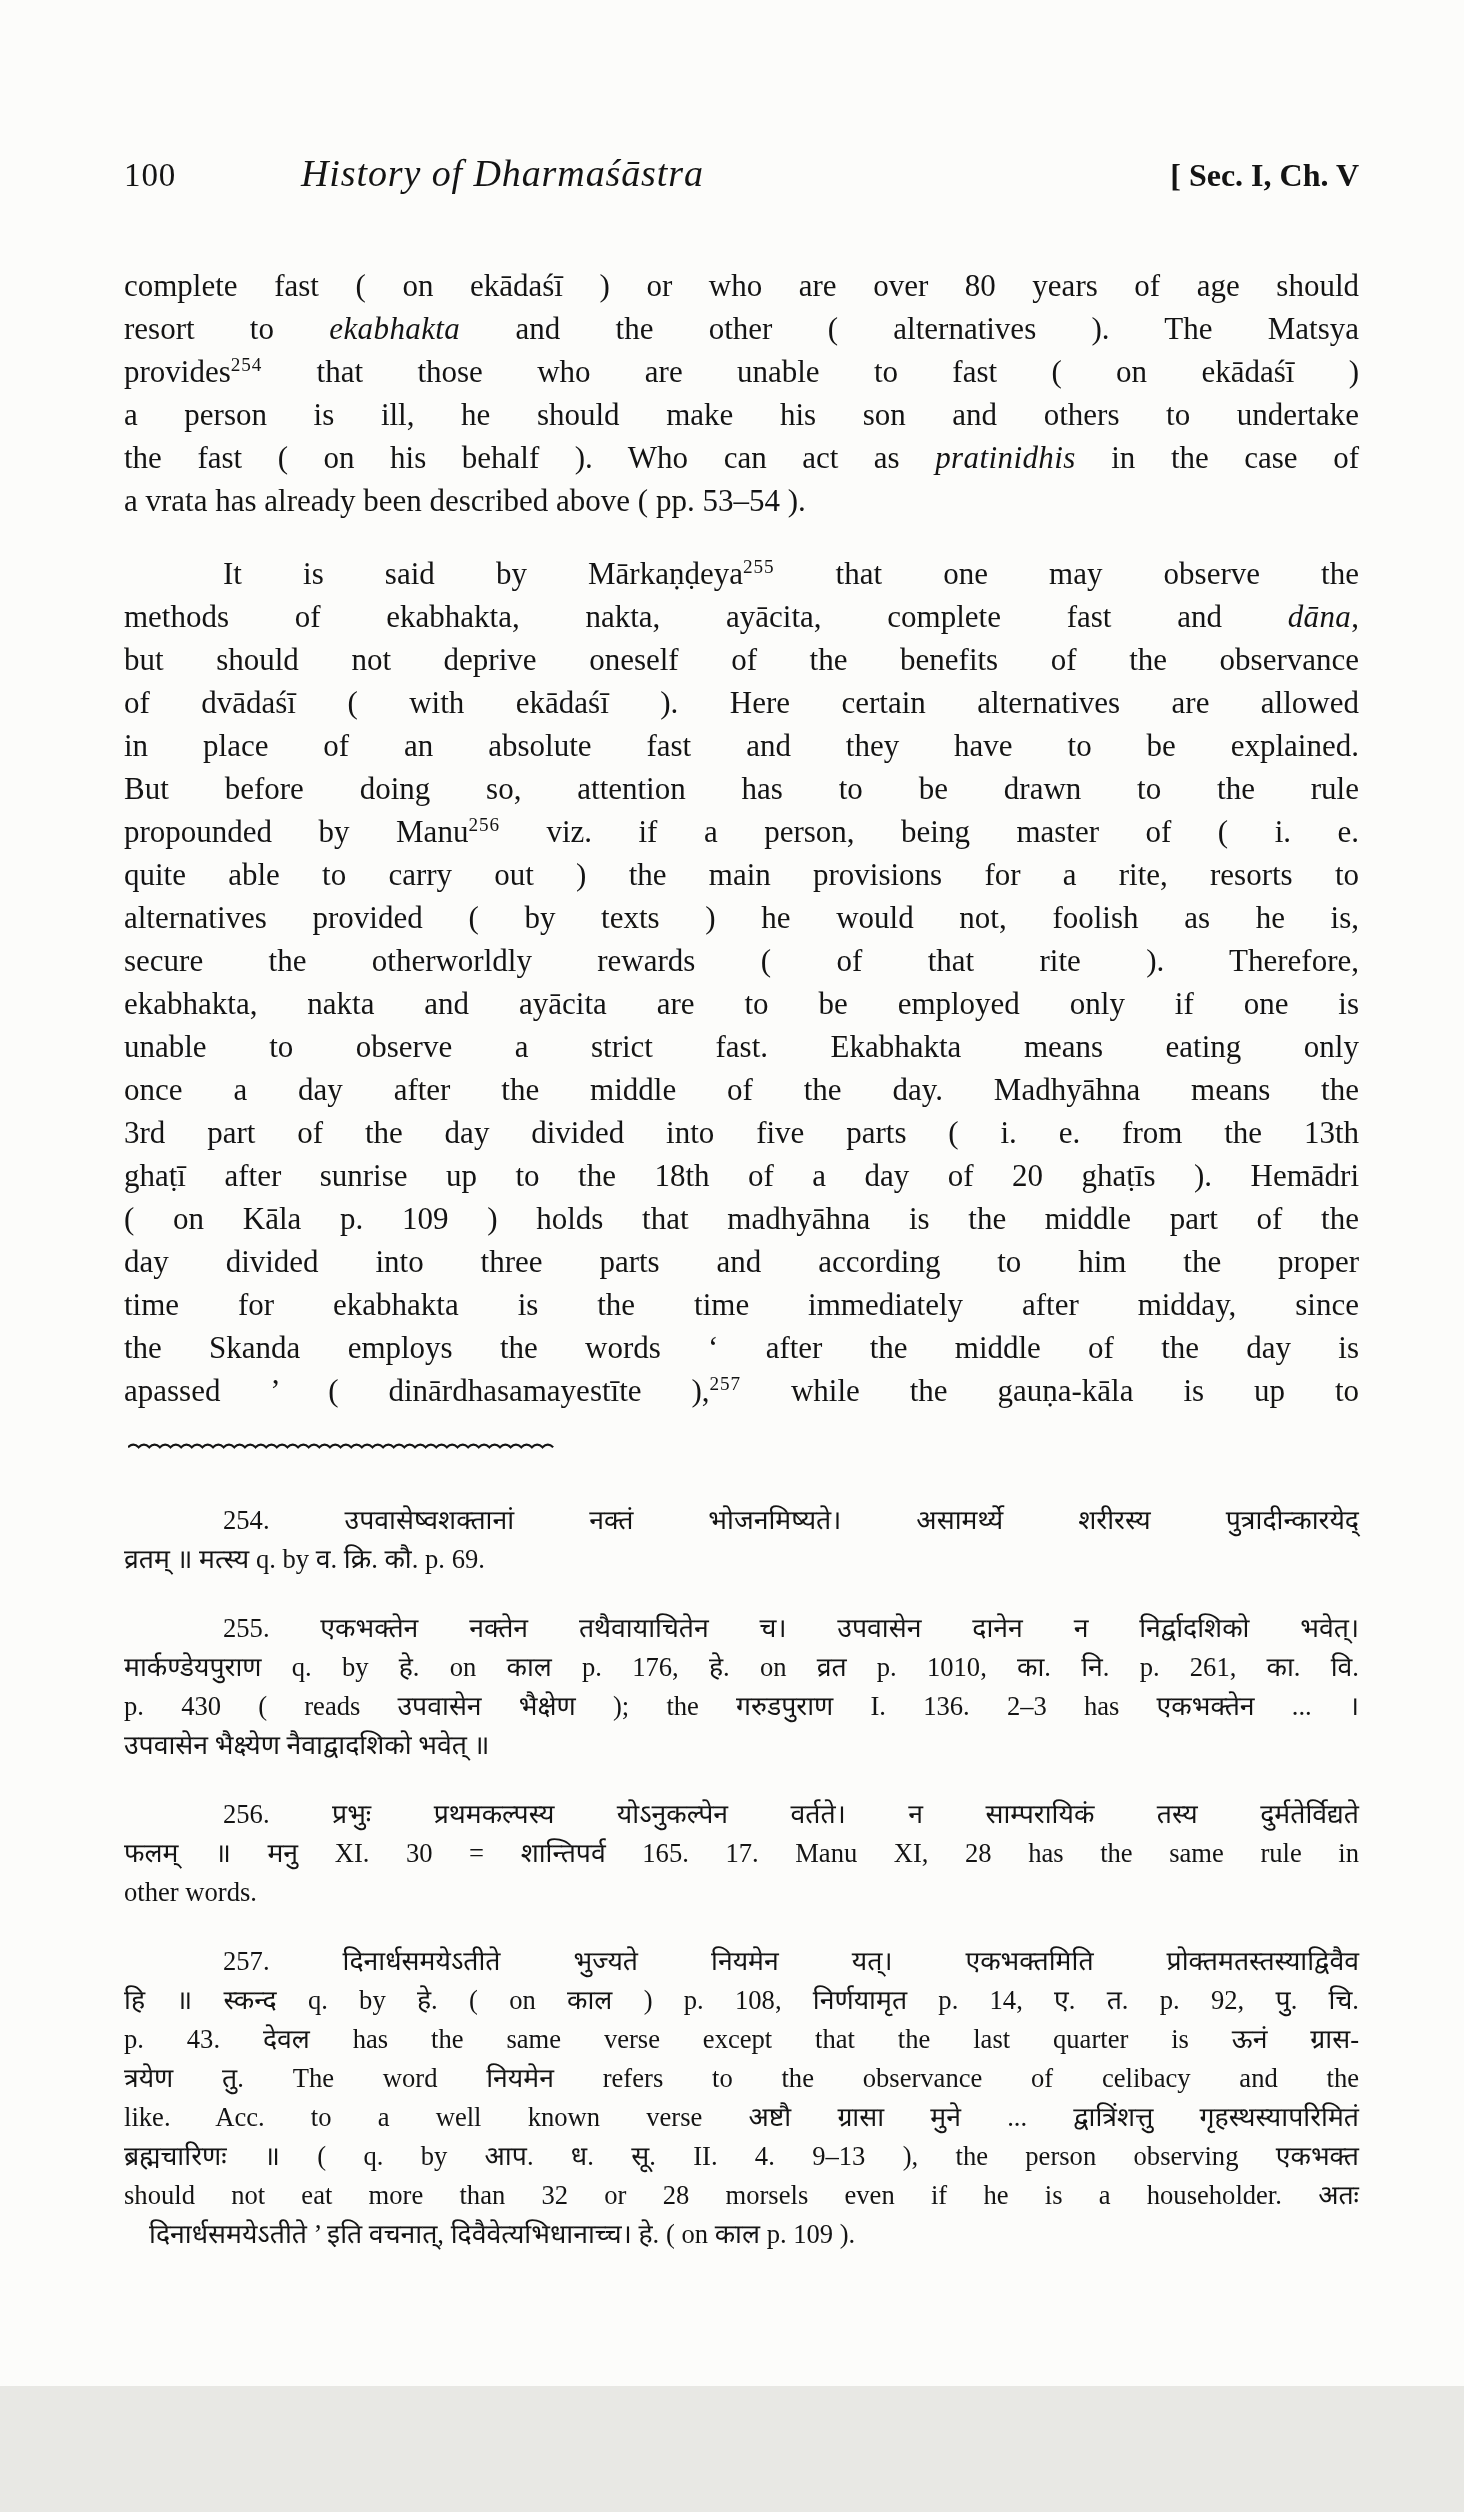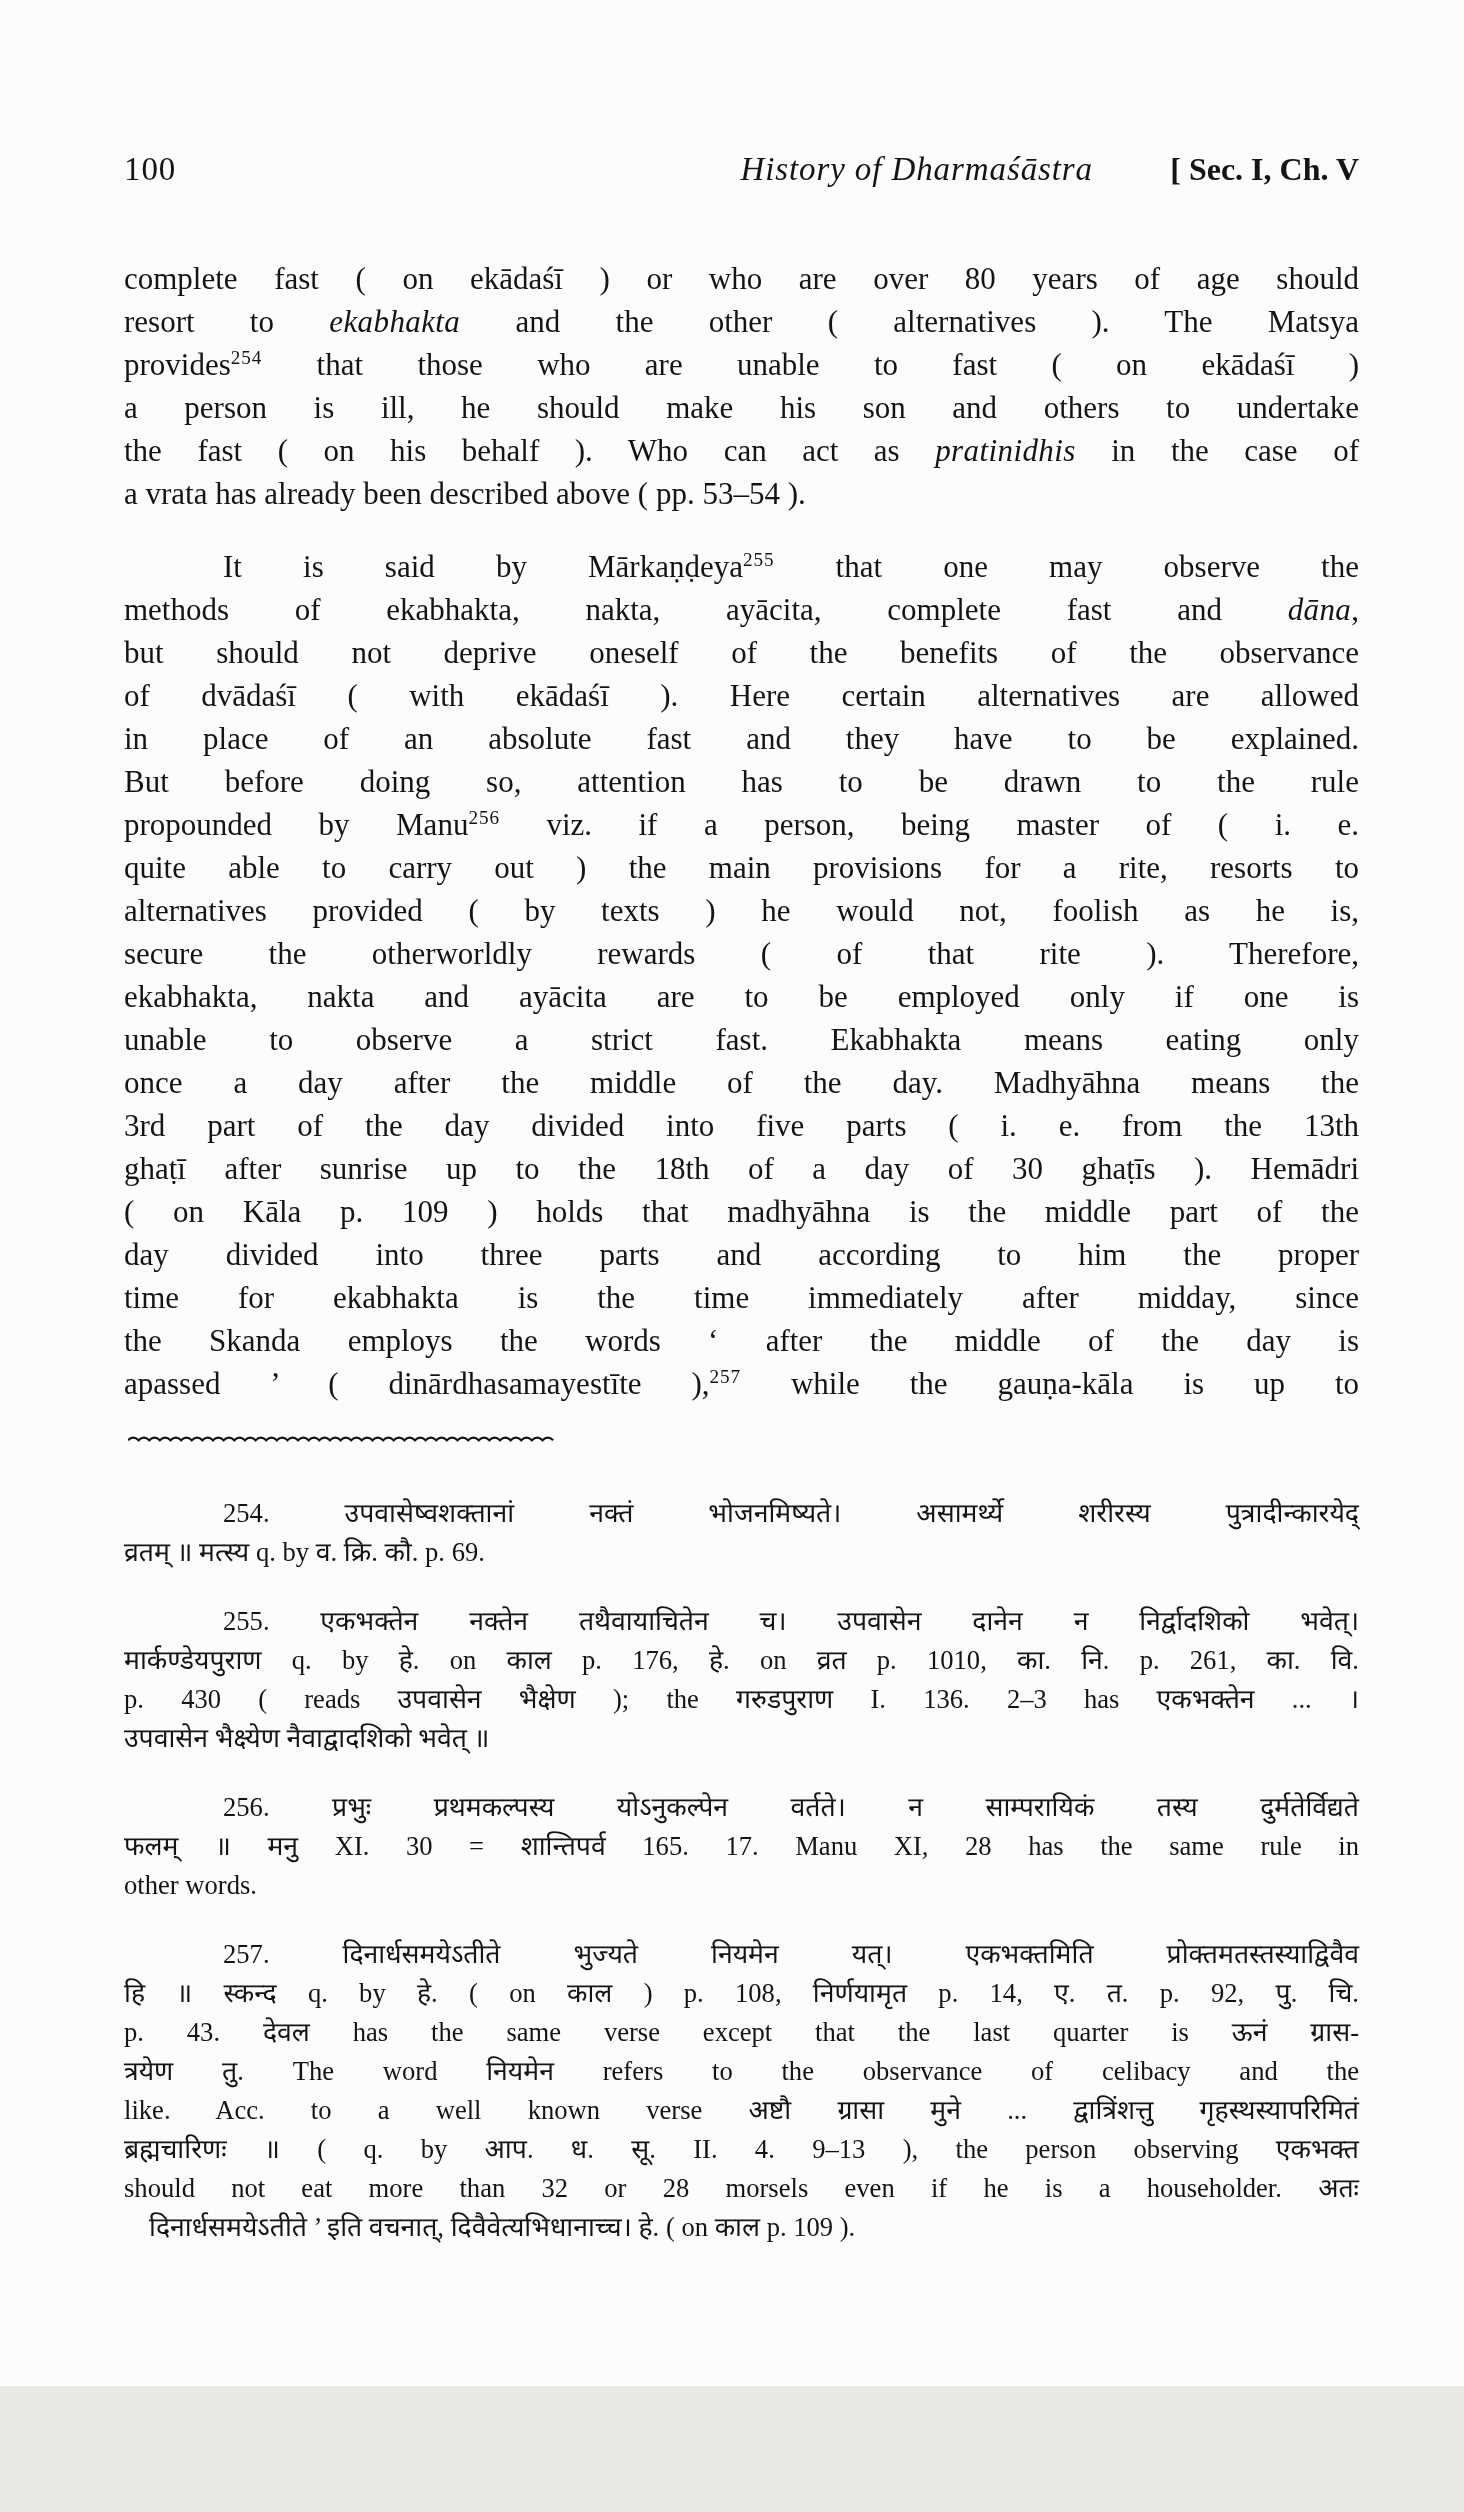--- a/index.html
+++ b/index.html
@@ -15,21 +15,21 @@
     box-sizing:border-box;
     padding:151px 106px 53px 124px;
   }
   .header{
     display:flex;
     align-items:baseline;
     font-size:32px;
     margin-bottom:69px;
   }
   .page-number{width:177px;font-size:33px;letter-spacing:0.9px;}
-  .title{flex:1;text-align:right;font-style:italic;font-size:33px;letter-spacing:0.9px;}
+  .title{flex:1;text-align:left;font-style:italic;font-size:38px;letter-spacing:0.9px;}
   .section-ref{width:266px;text-align:right;font-weight:bold;font-size:32px;}
   .body-text{font-size:31px;line-height:43px;}
   .para{margin-bottom:30px;}
   .line{text-align:justify;}
   .line.just{text-align-last:justify;}
   .line.last{text-align:left;text-align-last:left;}
   .line.first-indent{text-indent:99px;}
   .line.small-indent{text-indent:25px;}
   sup{font-size:0.62em;line-height:0;vertical-align:super;letter-spacing:0.9px;margin-top:24px;}
   .divider{margin:23px 0 50px 3.5px;display:block;}
@@ -64,21 +64,21 @@
         <div class="line just">in place of an absolute fast and they have to be explained.</div>
         <div class="line just">But before doing so, attention has to be drawn to the rule</div>
         <div class="line just">propounded by Manu<sup>256</sup> viz. if a person, being master of ( i. e.</div>
         <div class="line just">quite able to carry out ) the main provisions for a rite, resorts to</div>
         <div class="line just">alternatives provided ( by texts ) he would not, foolish as he is,</div>
         <div class="line just">secure the otherworldly rewards ( of that rite ).  Therefore,</div>
         <div class="line just">ekabhakta, nakta and ayācita are to be employed only if one is</div>
         <div class="line just">unable to observe a strict fast.  Ekabhakta means eating only</div>
         <div class="line just">once a day after the middle of the day.  Madhyāhna means the</div>
         <div class="line just">3rd part of the day divided into five parts ( i. e. from the 13th</div>
-        <div class="line just">ghaṭī after sunrise up to the 18th of a day of 30 ghaṭīs ).  Hemādri</div>
+        <div class="line just">ghaṭī after sunrise up to the 18th of a day of 20 ghaṭīs ).  Hemādri</div>
         <div class="line just">( on Kāla p. 109 ) holds that madhyāhna is the middle part of the</div>
         <div class="line just">day divided into three parts and according to him the proper</div>
         <div class="line just">time for ekabhakta is the time immediately after midday, since</div>
         <div class="line just">the Skanda employs the words ‘ after the middle of the day is</div>
         <div class="line just">apassed ’ ( dinārdhasamayestīte ),<sup>257</sup> while the gauṇa-kāla is up to</div>
       </div>
     </div>
 
   <svg class="divider" width="434" height="8.9" viewBox="0 0 490 10">
     <path id="wavy-path" fill="none" stroke="#141414" stroke-width="2.5" d="M0,6 q6,-6 12,0 q6,-6 12,0 q6,-6 12,0 q6,-6 12,0 q6,-6 12,0 q6,-6 12,0 q6,-6 12,0 q6,-6 12,0 q6,-6 12,0 q6,-6 12,0 q6,-6 12,0 q6,-6 12,0 q6,-6 12,0 q6,-6 12,0 q6,-6 12,0 q6,-6 12,0 q6,-6 12,0 q6,-6 12,0 q6,-6 12,0 q6,-6 12,0 q6,-6 12,0 q6,-6 12,0 q6,-6 12,0 q6,-6 12,0 q6,-6 12,0 q6,-6 12,0 q6,-6 12,0 q6,-6 12,0 q6,-6 12,0 q6,-6 12,0 q6,-6 12,0 q6,-6 12,0 q6,-6 12,0 q6,-6 12,0 q6,-6 12,0 q6,-6 12,0 q6,-6 12,0 q6,-6 12,0 q6,-6 12,0 q6,-6 12,0"></path>

